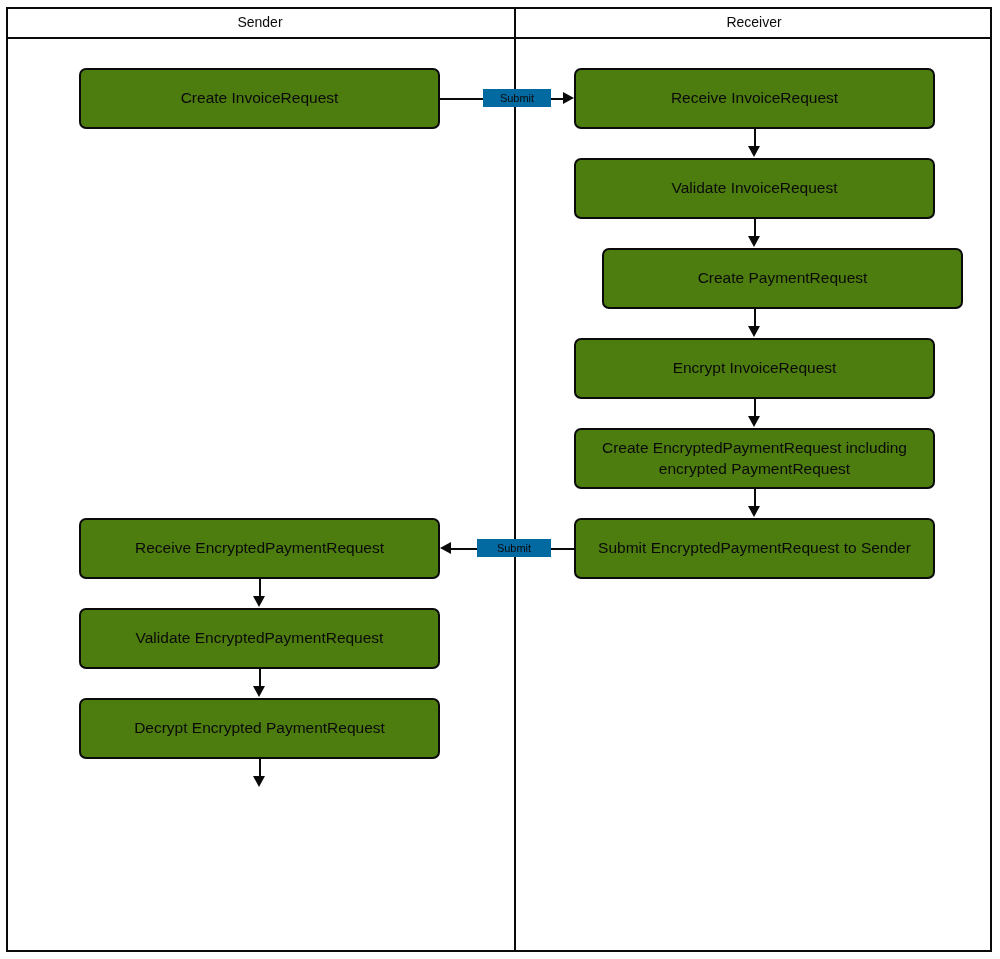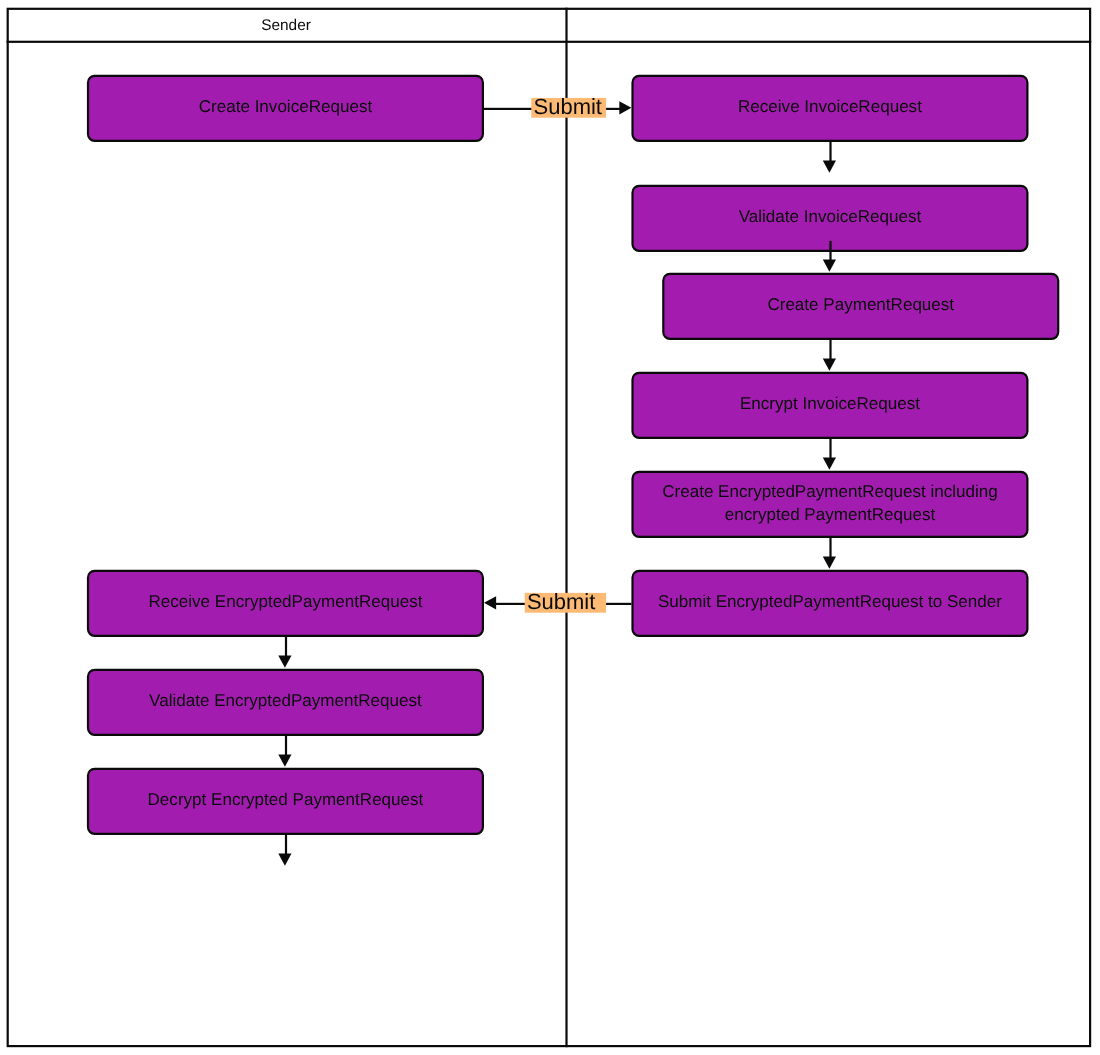--- a/index.html
+++ b/index.html
@@ -59,21 +59,21 @@
   }
   .lane-title.sender   { left: 6px;   width: 508px; }
   .lane-title.receiver { left: 516px; width: 476px; }
 
   
   .node {
     position: absolute;
     box-sizing: border-box;
     border: 2px solid #0a0a0a;
     border-radius: 7px;
-    background: #a21caf;
+    background: #4d7c0f;
     display: flex;
     align-items: center;
     justify-content: center;
     text-align: center;
     font-size: 15.5px;
     line-height: 1.32;
     color: #0a0a0a;
     padding: 2px 8px;
   }
   .node.left  { left: 79px;  width: 361px; }
@@ -110,45 +110,46 @@
   .arrow-left {
     position: absolute;
     width: 0;
     height: 0;
     border-top: 6px solid transparent;
     border-bottom: 6px solid transparent;
     border-right: 11px solid #0a0a0a;
   }
   .edge-label {
     position: absolute;
-    font-size: 20px;
+    font-size: 11px;
     line-height: 18px;
     color: #0a0a0a;
-    background: #fdba74;
+    background: #0369a1;
     padding: 0 2px;
     white-space: nowrap;
-    text-align: left;
+    text-align: center;
   }
 </style>
 </head>
 <body>
 
 <div id="canvas">
 
   <div class="lane-frame"></div>
   <div class="lane-header-rule"></div>
   <div class="lane-divider"></div>
 
   <div class="lane-title sender">Sender</div>
+  <div class="lane-title receiver">Receiver</div>
 
   <div class="node left node-h" style="top:68px;">Create InvoiceRequest</div>
 
   <div class="node right node-h" style="top:68px;">Receive InvoiceRequest</div>
 
-  <div class="node right node-h" style="top:158px;margin-top:10px;">Validate InvoiceRequest</div>
+  <div class="node right node-h" style="top:158px;">Validate InvoiceRequest</div>
 
   <div class="node right node-h" style="top:248px;margin-left:28px;">Create PaymentRequest</div>
 
   <div class="node right node-h" style="top:338px;">Encrypt InvoiceRequest</div>
 
   <div class="node right node-h" style="top:428px;">Create EncryptedPaymentRequest including encrypted PaymentRequest</div>
 
   <div class="node right node-h" style="top:518px;">Submit EncryptedPaymentRequest to Sender</div>
 
   <div class="node left node-h" style="top:518px;">Receive EncryptedPaymentRequest</div>

